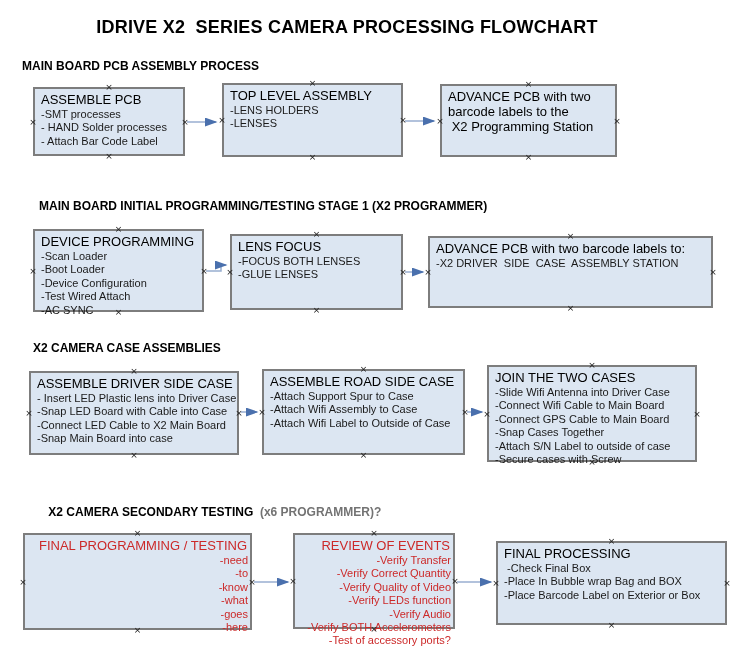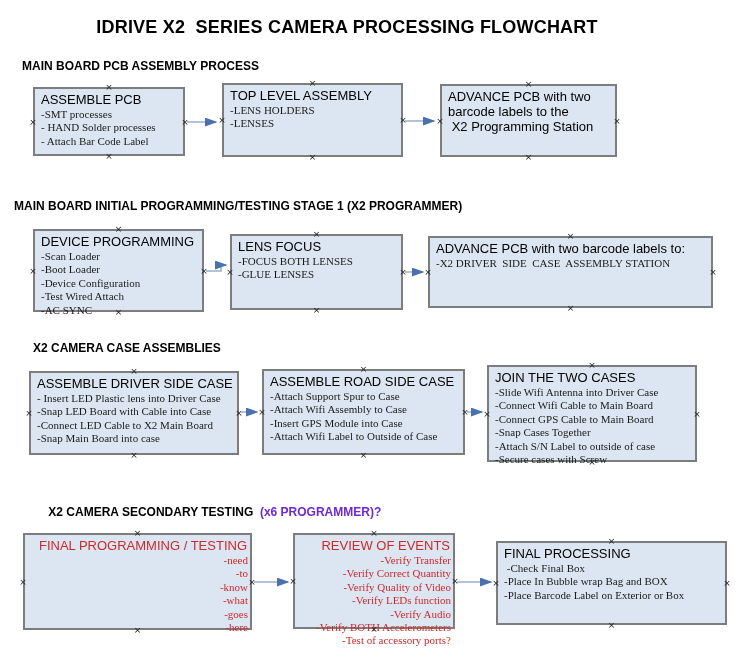--- a/index.html
+++ b/index.html
@@ -15,46 +15,46 @@
     position:absolute; font-size:12px; font-weight:bold; color:#000; white-space:pre;
   }
   .box {
     position:absolute; box-sizing:border-box;
     background:#dce6f2; border:2px solid #7d7d7d;
   }
   .box-title {
     font-size:13px; font-weight:normal; color:#000;
     padding:3px 3px 0 6px; line-height:15px; white-space:pre-wrap;
   }
-  .box-items { padding:1px 2px 0 6px;font-family:Liberation Serif, serif; }
+  .box-items { padding:1px 2px 0 6px; }
   .box-item {
     font-size:11px; color:#1a1a1a; line-height:13.4px; white-space:pre;
   }
   .red-box .box-title, .red-box .box-item { color:#cc2929;text-align:right; }
-  .heading-red { color:#6d28d9; }
+  .heading-red { color:#737373; }
   .handle {
     position:absolute; font-family:"DejaVu Sans", sans-serif; font-size:9px;
     color:#222; line-height:8px; width:8px; height:8px; text-align:center; pointer-events:none;
   }
   .handle-top    { top:-6px;  left:50%; margin-left:-4px; }
   .handle-bottom { bottom:-6px; left:50%; margin-left:-4px; }
   .handle-left   { left:-6px; top:50%; margin-top:-4px; }
   .handle-right  { right:-6px; top:50%; margin-top:-4px; }
   #arrow-layer { position:absolute; top:0; left:0; pointer-events:none; }
   .arrow { fill:none; stroke:#98aed0; stroke-width:1.5; }
 </style>
 </head>
 <body>
 
 <div id="canvas">
 
   <div class="page-title">IDRIVE X2  SERIES CAMERA PROCESSING FLOWCHART</div>
 
   <div class="section-heading" style="left:22px; top:59px;">MAIN BOARD PCB ASSEMBLY PROCESS</div>
-  <div class="section-heading" style="left:14px; top:199px;">MAIN BOARD INITIAL PROGRAMMING/TESTING STAGE 1 (X2 PROGRAMMER)</div>
+  <div class="section-heading" style="left:39px; top:199px;">MAIN BOARD INITIAL PROGRAMMING/TESTING STAGE 1 (X2 PROGRAMMER)</div>
   <div class="section-heading" style="left:33px; top:341px;">X2 CAMERA CASE ASSEMBLIES</div>
   <div class="section-heading" style="left:35px; top:491px;">
     <span>X2 CAMERA SECONDARY TESTING </span><span class="heading-red"> (x6 PROGRAMMER)?</span>
   </div>
 
   <div class="box" style="left:33px; top:87px; width:152px; height:69px;">
     <div class="box-title">ASSEMBLE PCB</div>
     <div class="box-items">
         <div class="box-item">-SMT processes</div>
         <div class="box-item">- HAND Solder processes</div>
@@ -134,21 +134,20 @@
   <span class="handle handle-top">×</span>
       <span class="handle handle-right">×</span>
       <span class="handle handle-bottom">×</span>
       <span class="handle handle-left">×</span>
     </div>
   <div class="box" style="left:262px; top:369px; width:203px; height:86px;">
     <div class="box-title">ASSEMBLE ROAD SIDE CASE</div>
     <div class="box-items">
         <div class="box-item">-Attach Support Spur to Case</div>
         <div class="box-item">-Attach Wifi Assembly to Case</div>
-        <div class="box-item">-Insert GPS Module into Case</div>
         <div class="box-item">-Attach Wifi Label to Outside of Case</div>
       </div>
   <span class="handle handle-top">×</span>
       <span class="handle handle-right">×</span>
       <span class="handle handle-bottom">×</span>
       <span class="handle handle-left">×</span>
     </div>
   <div class="box" style="left:487px; top:365px; width:210px; height:97px;">
     <div class="box-title">JOIN THE TWO CASES</div>
     <div class="box-items">

